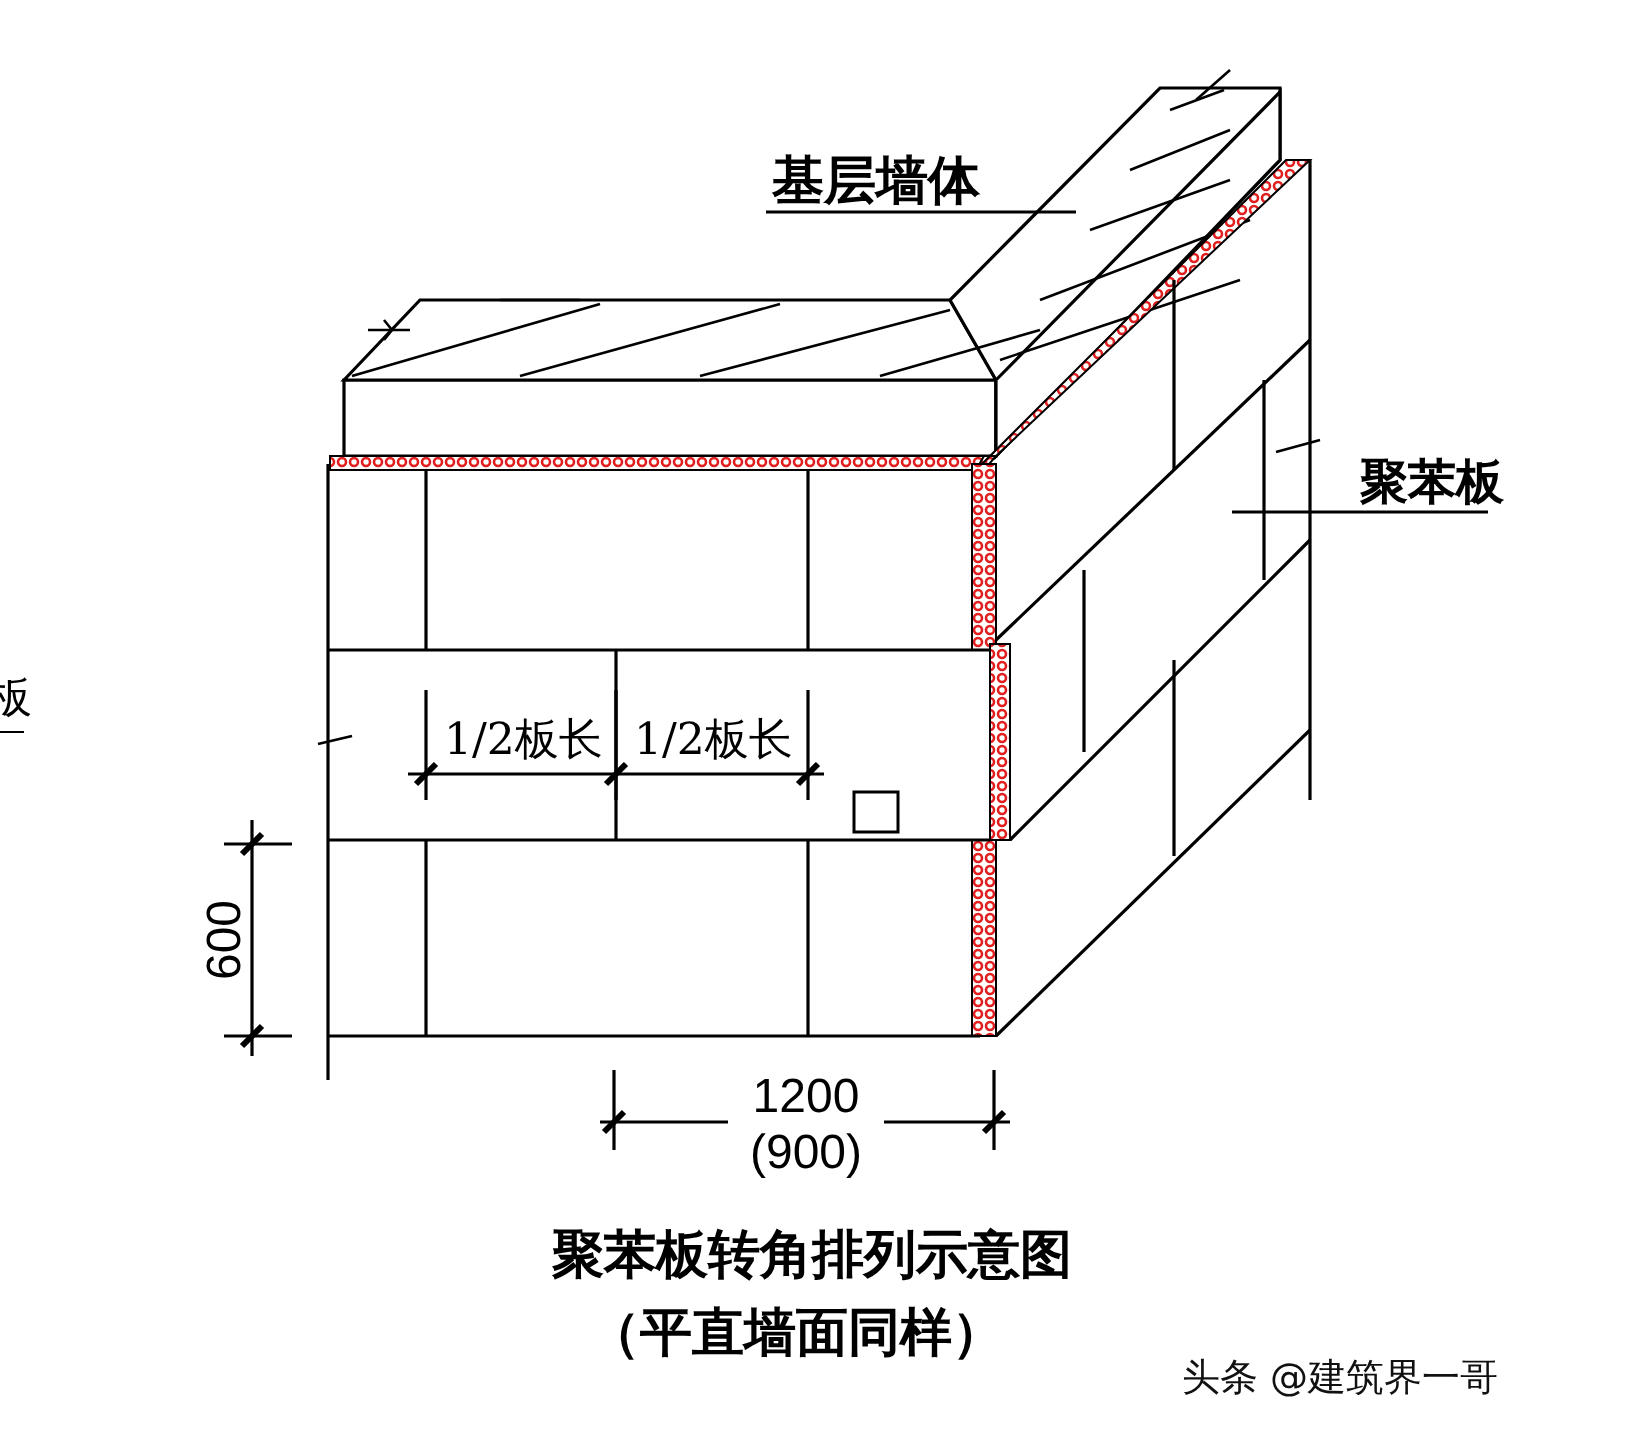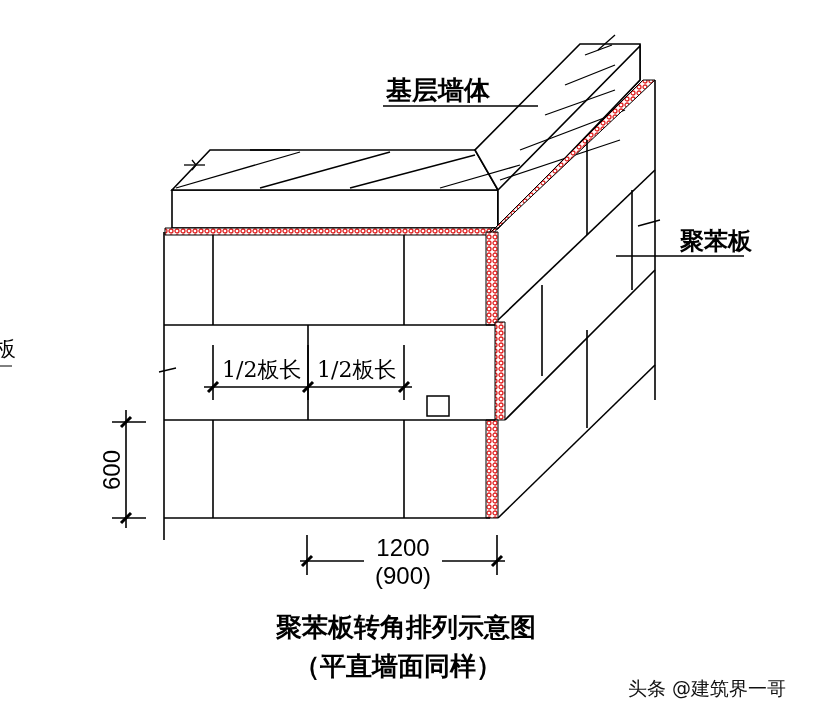--- a/index.html
+++ b/index.html
@@ -1,20 +1,20 @@
 <!DOCTYPE html>
 <html><head>
 <meta charset="utf-8">
 <style>
   html,body{margin:0;padding:0;background:#fff;}
   body{width:820px;height:719px;position:relative;overflow:hidden;font-family:"DejaVu Serif",serif;}
   svg{position:absolute;left:0;top:0;}
   .lbl{font-family:"DejaVu Serif",serif;fill:#000;}
   .dim{font-family:"Liberation Sans",sans-serif;fill:#000;}
-  .wm{position:absolute;left:628px;top:676px;font-family:"DejaVu Sans",sans-serif;font-size:19px;color:#111;text-shadow:0 0 2px #fff,0 0 3px #fff;}
+  .wm{position:absolute;left:591px;top:676px;font-family:"DejaVu Sans",sans-serif;font-size:19px;color:#111;text-shadow:0 0 2px #fff,0 0 3px #fff;}
 </style>
 </head>
 <body>
 
 <svg width="820" height="719" viewBox="0 0 820 719">
   <defs>
     <pattern id="hatch" width="6" height="6" patternUnits="userSpaceOnUse">
       <rect width="6" height="6" fill="#fff"></rect>
       <circle cx="3" cy="3" r="2" fill="none" stroke="#e02020" stroke-width="1.3"></circle>
     </pattern>

